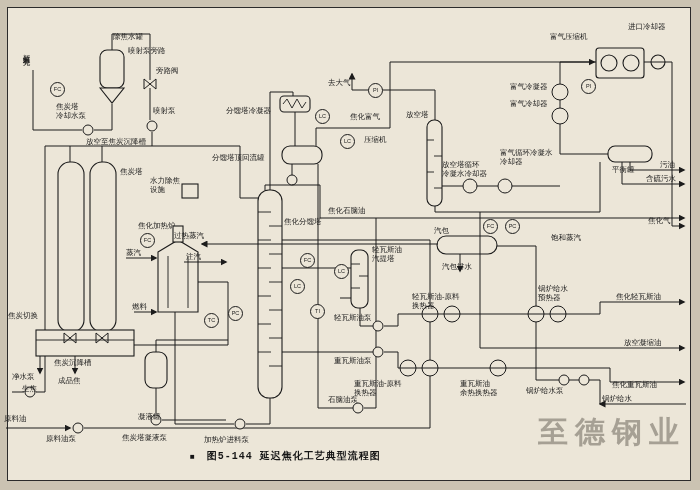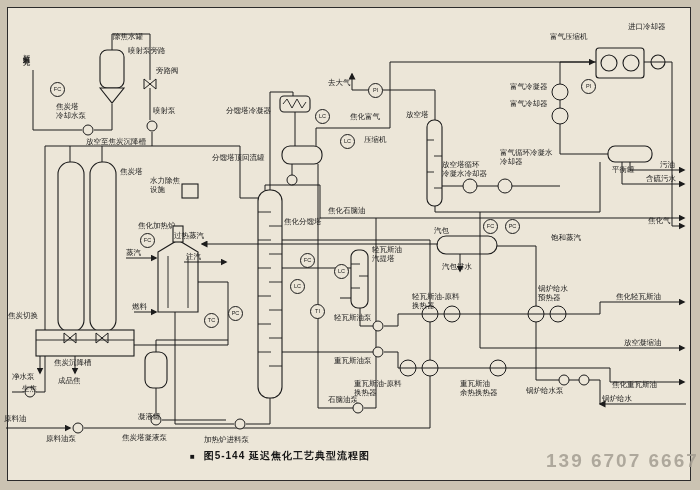--- a/index.html
+++ b/index.html
@@ -6,21 +6,21 @@
   #stage{position:relative;width:700px;height:490px;background:#cbc3b2;overflow:hidden;
          font-family:"Liberation Sans",sans-serif;}
   #paper{position:absolute;left:7px;top:7px;width:684px;height:474px;background:#ece6d8;
          border:1.5px solid #2b2b2b;box-sizing:border-box;}
   #diagram-svg{position:absolute;left:0;top:0;}
   .lbl{position:absolute;font-size:7.5px;line-height:1.2;color:#1c1c1c;white-space:pre;z-index:5;}
   .lbl.vert{writing-mode:vertical-rl;letter-spacing:1px;}
   .inst{position:absolute;width:13px;height:13px;border:1px solid #1c1c1c;border-radius:50%;
         background:#ece6d8;font-size:5.5px;line-height:13px;text-align:center;color:#1c1c1c;z-index:6;}
   #caption{position:absolute;left:190px;top:449px;font-size:10px;font-weight:bold;color:#151515;
-           letter-spacing:1px;z-index:7;}
+           letter-spacing:1px;z-index:7;font-family:Liberation Mono, monospace;}
   #caption .sq{font-size:8px;margin-right:4px;}
   #wm-name{position:absolute;left:538px;top:412px;font-size:30px;font-weight:bold;color:#9a9489;
            letter-spacing:7px;opacity:.85;z-index:8;}
   #wm-phone{position:absolute;left:546px;top:450px;font-size:19px;font-weight:bold;color:#a49e92;
             letter-spacing:2px;opacity:.85;z-index:8;}
 </style>
 </head>
 <body>
 
 <div id="stage">
@@ -257,14 +257,14 @@
       <div class="inst" style="left: 581px; top: 79px;">PI</div>
     </div>
 
   <div id="caption">
     <span class="sq">■</span>
     <span>图5-144</span>
     <span> </span>
     <span>延迟焦化工艺典型流程图</span>
   </div>
 
-  <div id="wm-phone">139 6707 6667</div>
+  <div id="wm-name">至德钢业</div>
 </div>
 
 </body></html>

